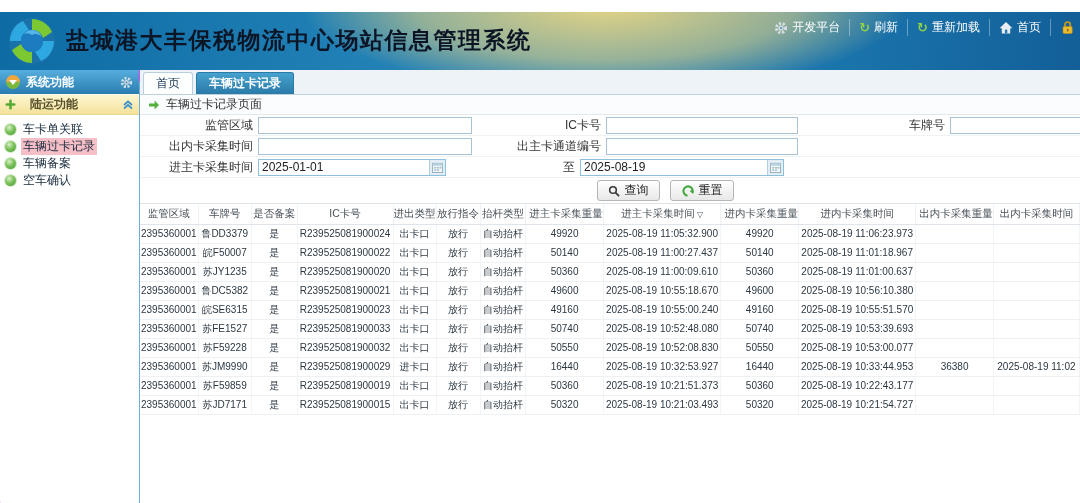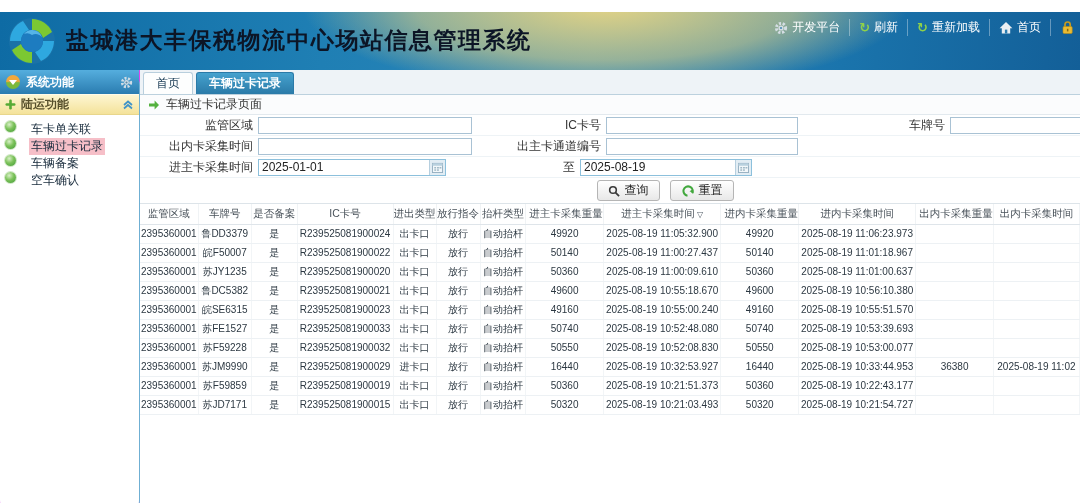--- a/index.html
+++ b/index.html
@@ -23,24 +23,24 @@
 
   
   .body { display:flex; height:445px; }
 
   
   .sidebar { width:140px; min-width:140px; background:#fff; border-right:1px solid #6fafd3; display:flex; flex-direction:column;border-radius:15px; }
   .sb-header { height:24px; background:linear-gradient(#55aede,#2a7cb0); color:#fff; font-weight:bold; display:flex; align-items:center; padding:0 6px; gap:6px; font-size:12px; }
   .drop-circle { width:14px; height:14px; border-radius:50%; background:linear-gradient(180deg,#f2a83c 45%,#7ab93b 55%); display:flex; align-items:center; justify-content:center; flex:none; }
   .drop-circle svg { display:block; }
   .sb-gear { margin-left:auto; }
-  .sb-group { height:21px; background:linear-gradient(#fdf6d2,#f4e29a); border-top:1px solid #fffbe8; border-bottom:1px solid #e8d68c; display:flex; align-items:center; padding:0 5px; gap:5px; color:#57502c; font-weight:bold; font-size:12px; cursor:pointer; }
+  .sb-group { height:21px; background:linear-gradient(#fdf6d2,#f4e29a); border-top:1px solid #fffbe8; border-bottom:1px solid #e8d68c; display:flex; align-items:center; padding:0 5px; gap:14px; color:#57502c; font-weight:bold; font-size:12px; cursor:pointer; }
   .sb-chevrons { margin-left:auto; }
   .sb-menu { list-style:none; padding:6px 0 0 5px; }
-  .sb-menu li { display:flex; gap:13px; height:17px; color:#16293a; cursor:pointer; font-size:12px; }
+  .sb-menu li { display:flex; align-items:center; gap:5px; height:17px; color:#16293a; cursor:pointer; font-size:12px; }
   .dot { width:11px; height:11px; border-radius:50%; flex:none;
          background:radial-gradient(circle at 38% 32%, #d9f0c8 0%, #7cc25a 45%, #3e9a34 100%);
          box-shadow:0 0 0 1px #cfe6c4; }
   .mi-label { padding:0 2px; }
   .mi-label.selected { background:#f6bfc8; }
 
   
   .main { flex:1; position:relative; overflow:hidden; background:#fff; display:flex; flex-direction:column; }
   .tabbar { height:25px; background:#eef3f7; border-bottom:1px solid #bcd1de; display:flex; align-items:flex-end; padding-left:3px; gap:3px; flex:none; }
   .tab { height:22px; display:flex; align-items:center; padding:0 12px; border:1px solid #b9cfdd; border-bottom:none; border-radius:3px 3px 0 0; background:#fdfefe; color:#20415a; cursor:pointer; white-space:nowrap; }
@@ -48,21 +48,21 @@
 
   .panel-header { height:20px; display:flex; align-items:center; gap:6px; padding:0 8px; background:#fbfcfd; border-bottom:1px solid #e2e9ee; color:#333; flex:none; }
 
   
   .form-row { height:21px; display:flex; align-items:center; border-bottom:1px solid #eef3f6; flex:none; }
   .f-label { text-align:right; padding-right:5px; color:#333; white-space:nowrap; flex:none; }
   .lw1 { width:118px; } .lw2 { width:134px; } .lw3 { width:152px; }
   .f-input { height:17px; border:1px solid #a9c2d4; font-size:12px; padding:0 3px; color:#222; outline:none; flex:none; background:#fff; }
   .iw1 { width:214px; } .iw2 { width:192px; } .iw3 { width:215px; }
   .datebox { height:17px; border:1px solid #8cc0dc; display:flex; align-items:flex-end; background:#fff; flex:none; }
-  .dw1 { width:188px; } .dw2 { width:172px; }
+  .dw1 { width:188px; } .dw2 { width:204px; }
   .datebox input { flex:1; border:none; outline:none; height:15px; font-size:12px; padding:0 3px; color:#222; min-width:0; }
   .date-btn { width:16px; height:15px; flex:none; background:#e2edf4; border-left:1px solid #b6cfdf; display:flex; align-items:center; justify-content:center; cursor:pointer; }
 
   .btn-row { height:26px; display:flex; align-items:center; justify-content:center; border-bottom:1px solid #dde4e9; flex:none; }
   .btn-wrap { display:flex; gap:10px; transform:translateX(55px); }
   .btn { height:21px; padding:0 10px; display:flex; align-items:center; gap:5px; background:linear-gradient(#ffffff,#e8e8e8); border:1px solid #b5b5b5; border-radius:3px; font-size:12px; color:#222; cursor:pointer; font-family:inherit; }
 
   
   .toolbar { height:27px; display:flex; align-items:center; padding:0 4px; border-bottom:1px solid #e4eaee; background:#fdfdfe; flex:none; }
   .grid { flex:1; overflow:hidden; }

